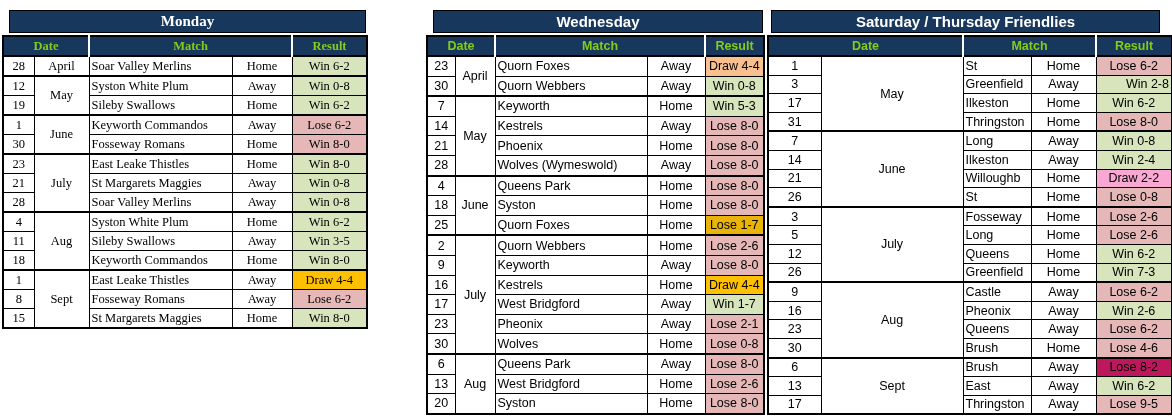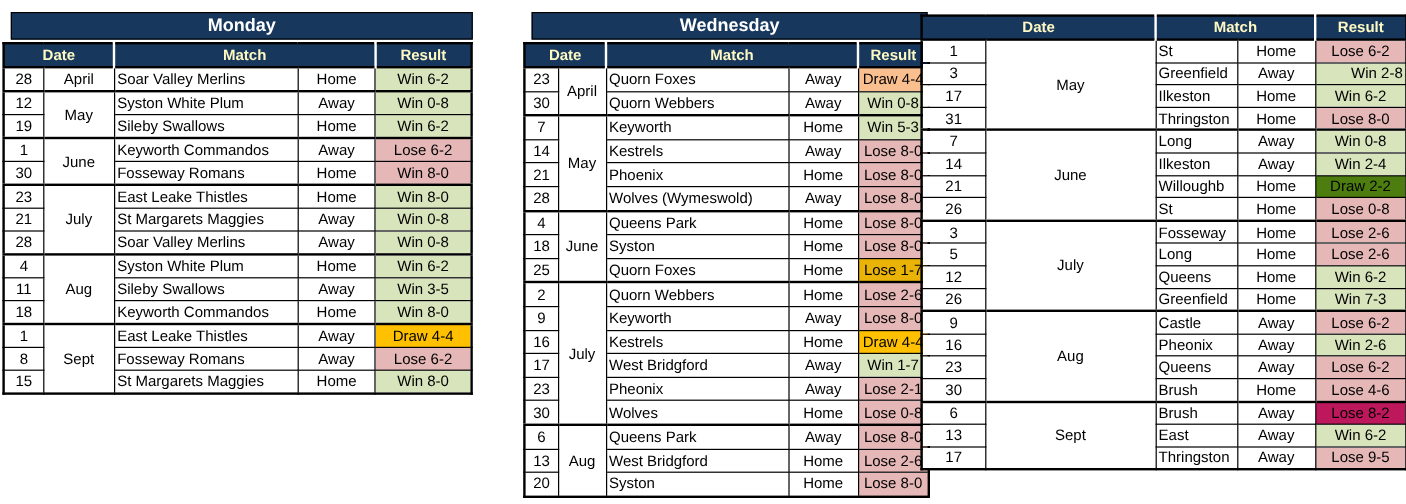--- a/index.html
+++ b/index.html
@@ -15,21 +15,21 @@
     background:var(--navy);color:#fff;font-weight:bold;
     font-size:15px;line-height:21px;height:21px;text-align:center;
     border:1px solid #000;margin-left:7px;
   }
   .tbl.t2 .tbl-title{margin-left:4px;margin-right:11px;}
   table.fixtures{
     border-collapse:collapse;table-layout:fixed;width:100%;
     margin-top:2px;border:2px solid #000;
   }
   table.fixtures th{
-    background:var(--navy);color:#fef9c3;font-weight:bold;
+    background:var(--navy);color:#84cc16;font-weight:bold;
     font-size:12.5px;height:18px;padding:0;border:1px solid #000;
   }
   table.fixtures th.sep{border-left:2px solid #fff;}
   table.fixtures thead tr{border-bottom:2px solid #000;}
   table.fixtures td{
     font-size:12.5px;color:#000;background:#fff;
     border:1px solid #000;padding:0 2px;
     overflow:hidden;white-space:nowrap;vertical-align:middle;
   }
   .t0 td{height:18px;}
@@ -38,21 +38,21 @@
   td.day,td.month,td.venue,td.result{text-align:center;}
   td.team{text-align:left;padding-left:4px;}
   td.team,td.result{border-left-width:2px;}
   tr.group-start td{border-top-width:2px;}
 </style>
 </head>
 <body>
 
 <div class="sheet">
 
-  <div class="tbl t0" style="left:2px;width:392px;">
+  <div class="tbl t0" style="left:2px;width:364px;font-family:Liberation Serif, serif;">
     <div class="tbl-title">Monday</div>
     <table class="fixtures t0">
       <colgroup>
         <col style="width:31px">
           <col style="width:55px">
           <col style="width:143px">
           <col style="width:60px">
           <col style="width:75px">
       </colgroup>
       <thead>
@@ -150,21 +150,21 @@
           <tr>
             <td class="day">15</td>
             <td class="team">St Margarets Maggies</td>
             <td class="venue">Home</td>
             <td class="result" style="background: rgb(216, 228, 188);">Win 8-0</td>
           </tr>
         </tbody>
     </table>
   </div>
 
-  <div class="tbl t1" style="left:392px;width:337px;padding-left:44px;">
+  <div class="tbl t1" style="left:382px;width:337px;padding-left:44px;">
     <div class="tbl-title">Wednesday</div>
     <table class="fixtures t1">
       <colgroup>
         <col style="width:28px">
           <col style="width:40px">
           <col style="width:152px">
           <col style="width:58px">
           <col style="width:59px">
       </colgroup>
       <thead>
@@ -286,20 +286,21 @@
             <td class="day">20</td>
             <td class="team">Syston</td>
             <td class="venue">Home</td>
             <td class="result" style="background: rgb(229, 184, 183);">Lose 8-0</td>
           </tr>
         </tbody>
     </table>
   </div>
 
   <div class="tbl t2" style="left:767px;width:404px;">
+    <div class="tbl-title">Saturday / Thursday Friendlies</div>
     <table class="fixtures t2">
       <colgroup>
         <col style="width:53px">
           <col style="width:142px">
           <col style="width:68px">
           <col style="width:65px">
           <col style="width:76px">
       </colgroup>
       <thead>
         <tr>
@@ -344,21 +345,21 @@
           <tr>
             <td class="day">14</td>
             <td class="team">Ilkeston</td>
             <td class="venue">Away</td>
             <td class="result" style="background: rgb(216, 228, 188);">Win 2-4</td>
           </tr>
           <tr>
             <td class="day">21</td>
             <td class="team">Willoughb</td>
             <td class="venue">Home</td>
-            <td class="result" style="background: #4d7c0f;">Draw 2-2</td>
+            <td class="result" style="background: #f9a8d4;">Draw 2-2</td>
           </tr>
           <tr>
             <td class="day">26</td>
             <td class="team">St</td>
             <td class="venue">Home</td>
             <td class="result" style="background: rgb(229, 184, 183);">Lose 0-8</td>
           </tr>
           <tr class="group-start">
             <td class="day">3</td>
             <td class="month" rowspan="4">July</td>

